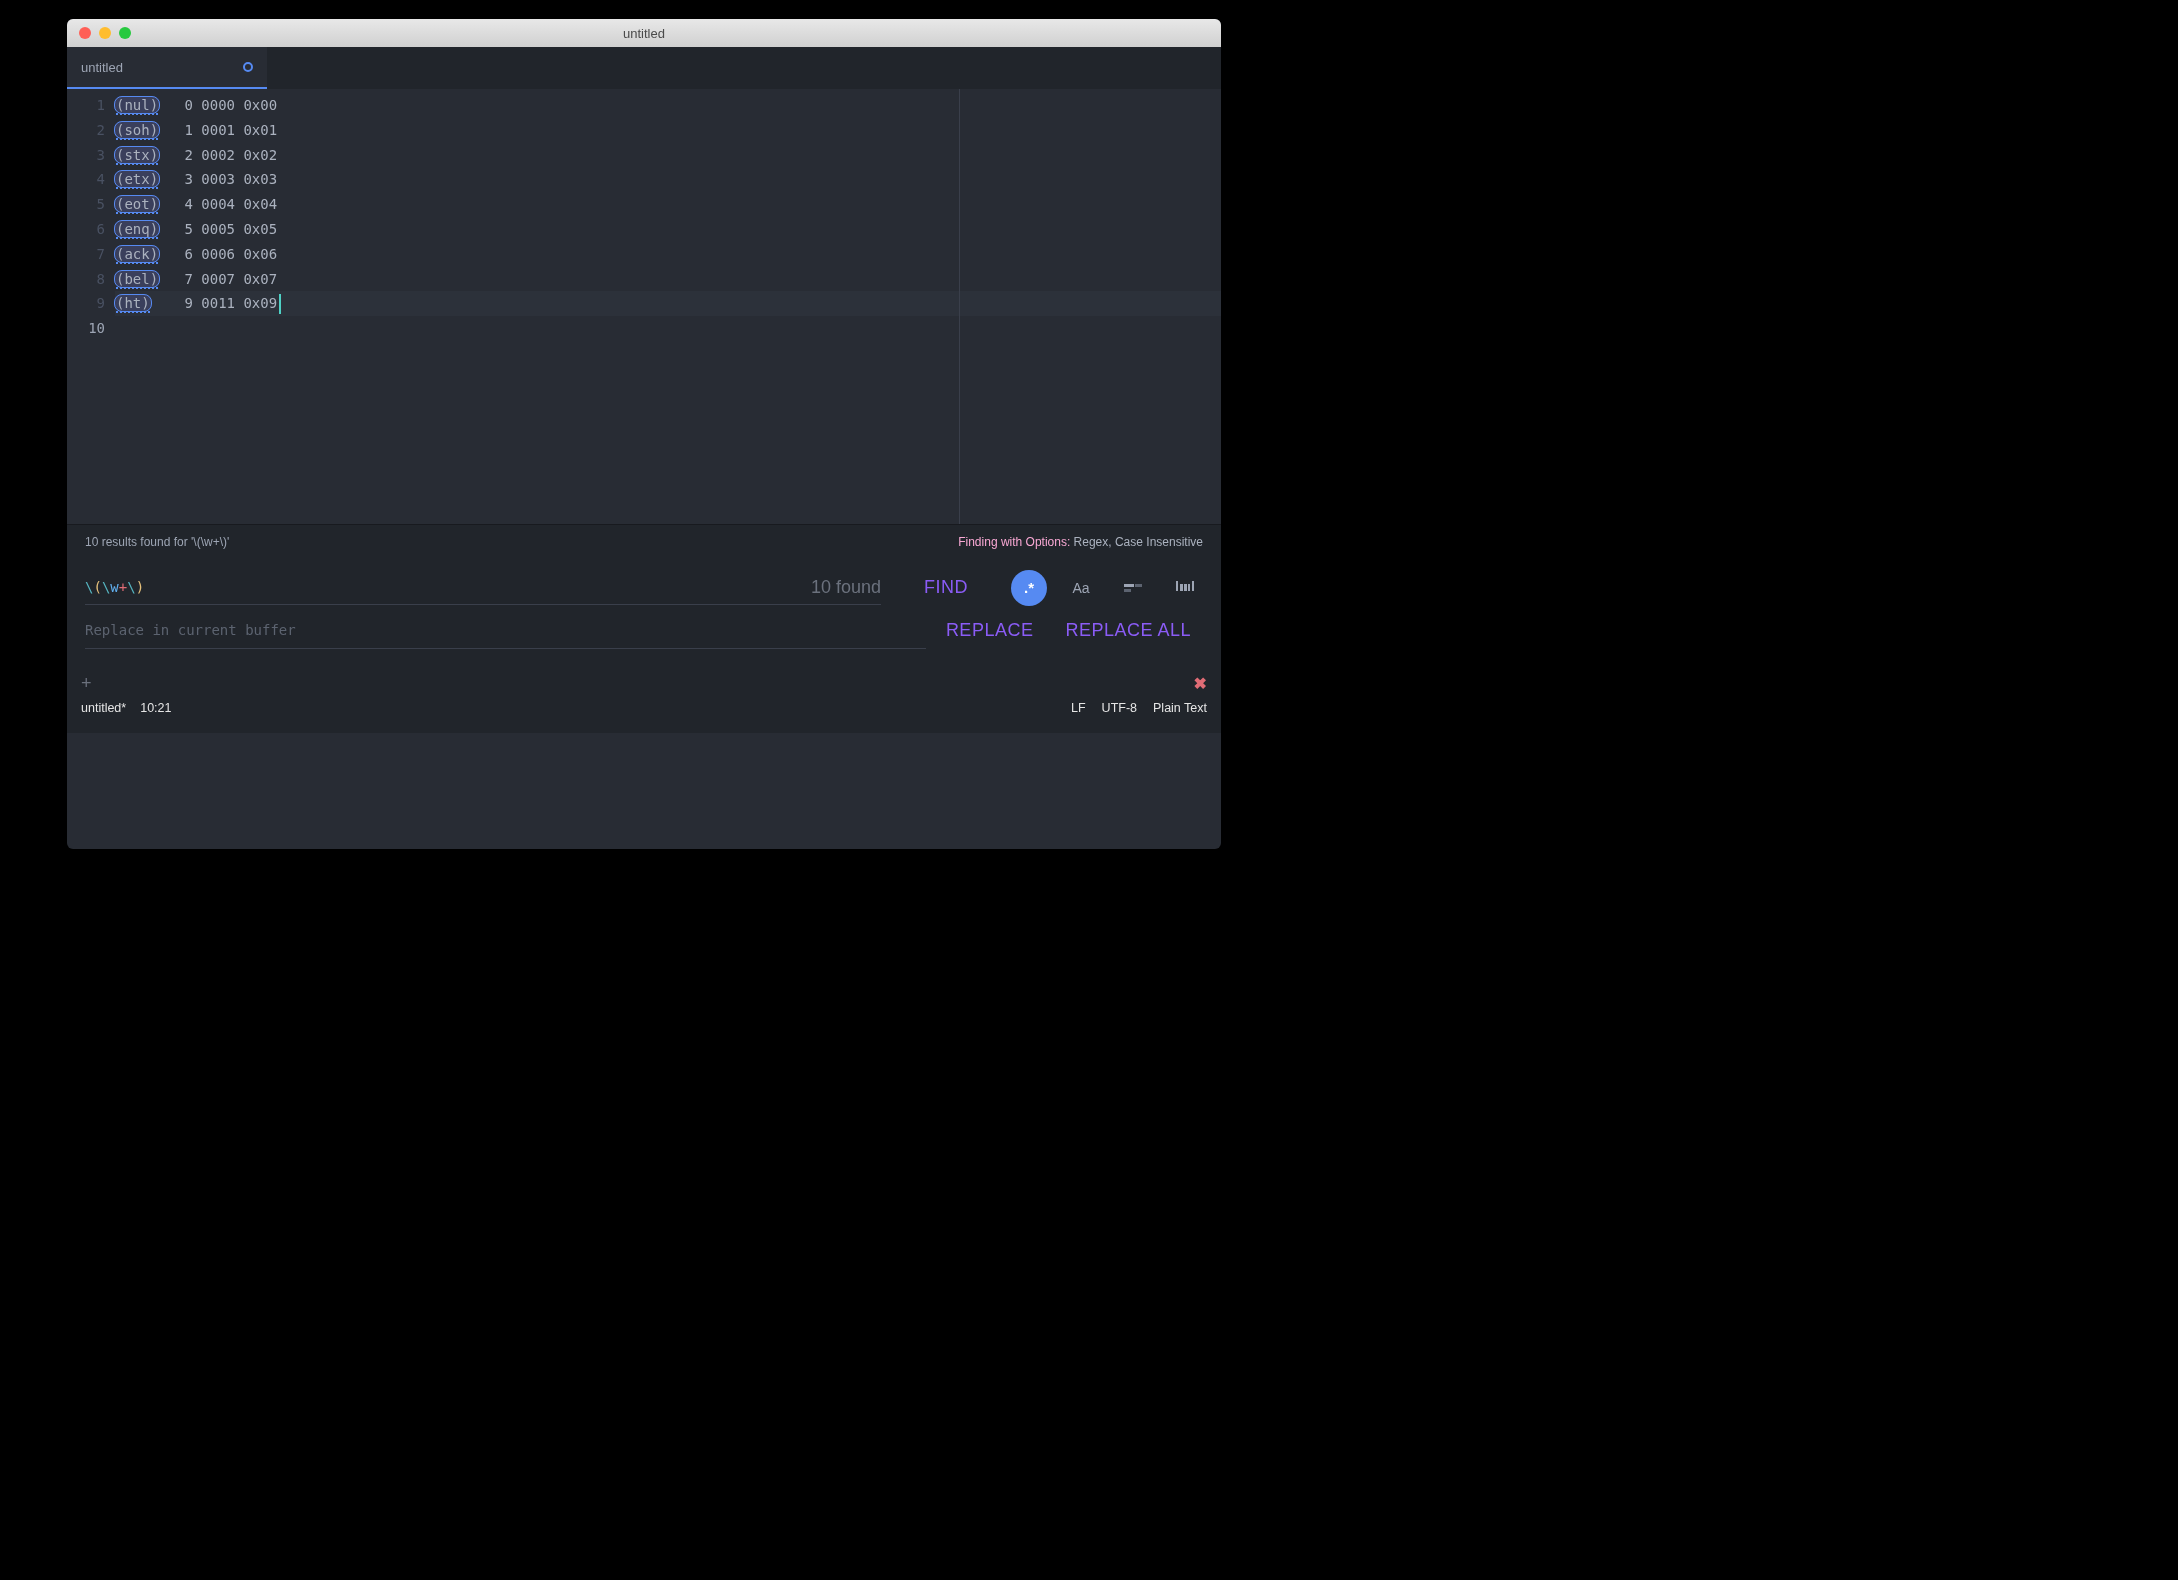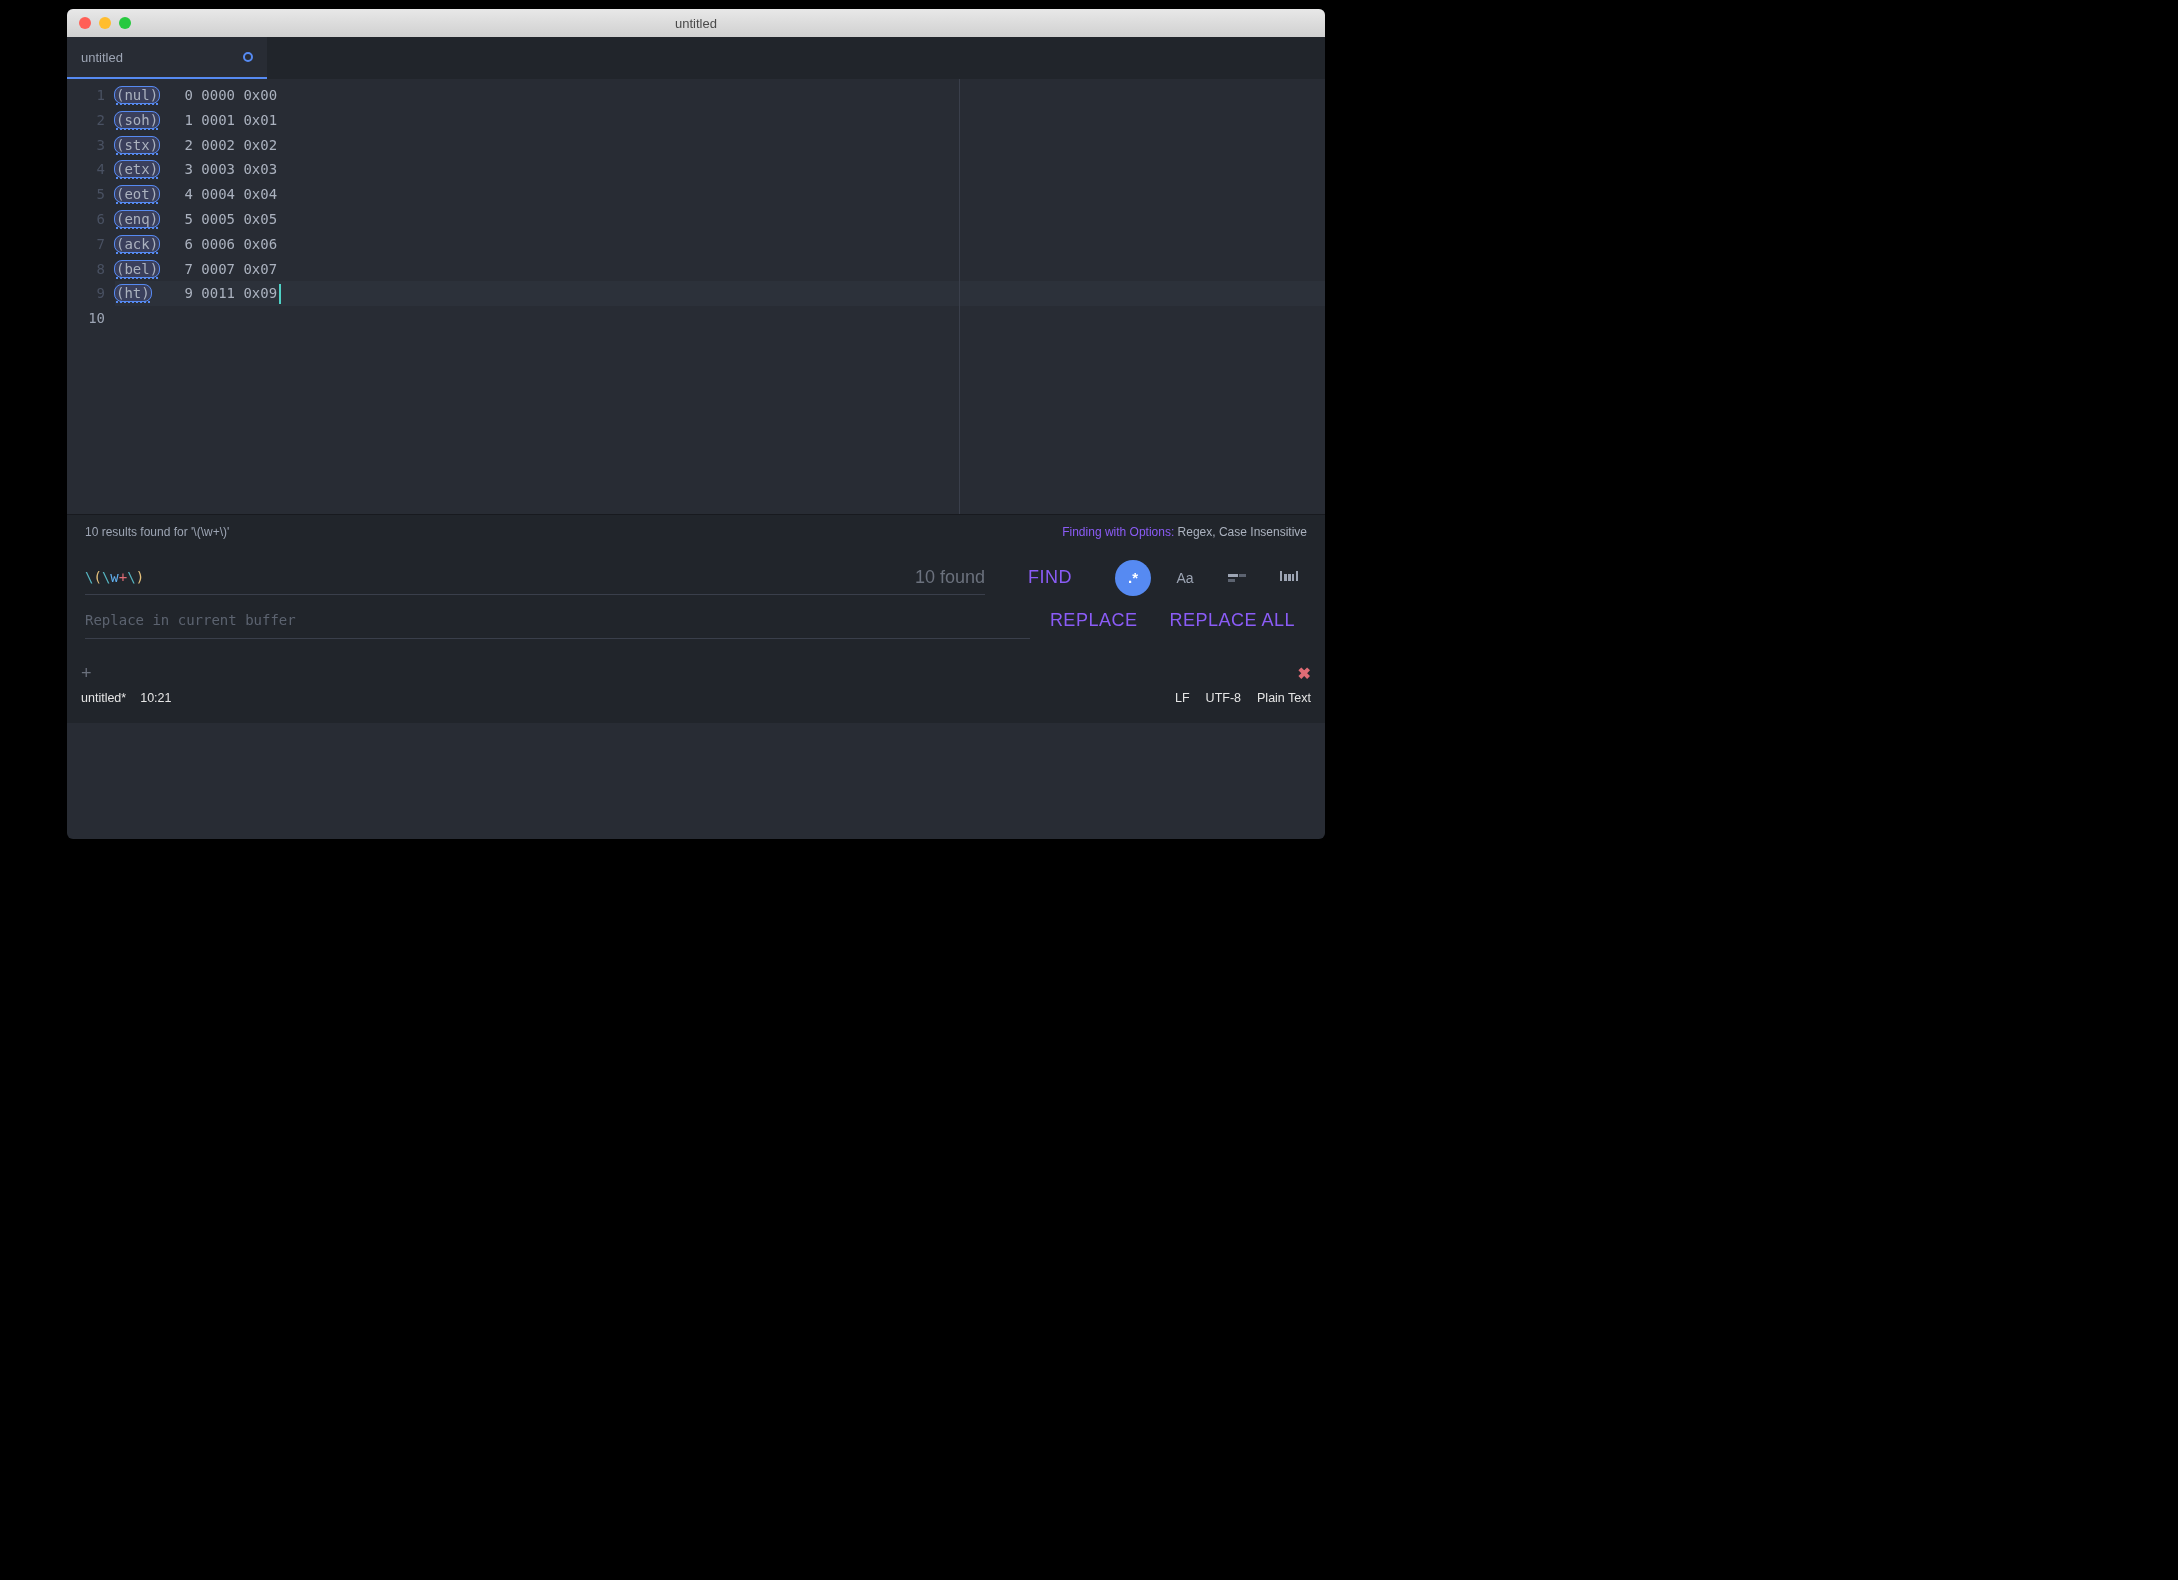--- a/index.html
+++ b/index.html
@@ -1,17 +1,17 @@
 <!DOCTYPE html>
 <html><head>
 <meta charset="utf-8">
 <style>
 *{margin:0;padding:0;box-sizing:border-box}
 body{background:#000;font-family:-apple-system,BlinkMacSystemFont,"Segoe UI",sans-serif;width:1289px;height:926px;overflow:hidden}
-.window{position:absolute;left:67px;top:9px;width:1258px;height:830px;background:#282c34;border-radius:6px;overflow:hidden;box-shadow:0 10px 40px rgba(0,0,0,.5)}
+.window{position:absolute;left:67px;top:19px;width:1154px;height:830px;background:#282c34;border-radius:6px;overflow:hidden;box-shadow:0 10px 40px rgba(0,0,0,.5)}
 .titlebar{height:28px;background:linear-gradient(#e8e8e8,#d0d0d0);display:flex;align-items:center;position:relative}
 .traffic{display:flex;gap:8px;padding-left:12px}
 .tl{width:12px;height:12px;border-radius:50%}
 .tl.red{background:#ff5f56}
 .tl.yellow{background:#ffbd2e}
 .tl.green{background:#27c93f}
 .wtitle{position:absolute;left:50%;transform:translateX(-50%);font-size:13px;color:#4a4a4a}
 .tabbar{height:42px;display:flex;align-items:stretch;background:#21252b}
 .tab{display:flex;align-items:center;padding:0 14px;gap:120px;border-bottom:2px solid #568af2;background:#282c34}
 .tabname{color:#9da5b4;font-size:13px}
@@ -22,21 +22,21 @@
 .ln.active{color:#9da5b4}
 .code{flex:1;padding-top:4px;font-family:Menlo,monospace;font-size:14px;position:relative}
 .line{height:24.8px;line-height:24.8px;color:#abb2bf;white-space:pre}
 .line.active{background:#2c313a}
 .hl{background:#3a3f5c;border:1px solid #568af2;border-radius:8px;padding:0 1px;margin:-1px}
 .hl-inner{border-bottom:2px dotted #568af2}
 .cursor{display:inline-block;width:2px;height:20px;background:#4fd1c5;vertical-align:middle;margin-left:2px}
 .wrap-guide{position:absolute;left:844px;top:0;bottom:0;width:1px;background:#3a3f4b}
 .findbar{background:#21252b;border-top:1px solid #181a1f}
 .findstatus{display:flex;justify-content:space-between;padding:10px 18px;font-size:12px;color:#9da5b4}
-.findstatus .opt-label{color:#8b5cf6}
+.findstatus .opt-label{color:#f9a8d4}
 .findstatus .opt-val{color:#abb2bf}
 .findrow{display:flex;align-items:center;padding:10px 18px 6px;gap:20px}
 .findinput-wrap{flex:1;display:flex;align-items:center;border-bottom:1px solid #3a3f4b;padding:6px 0;font-family:Menlo,monospace;font-size:14px}
 .findinput-wrap.replace{min-height:36px}
 .syntax-esc{color:#56b6c2}
 .syntax-par{color:#e5c07b}
 .syntax-cls{color:#61afef}
 .syntax-plus{color:#e06c75}
 .findcount{margin-left:auto;color:#6b717d;font-size:18px;font-family:-apple-system,sans-serif}
 .findbtn{color:#8b5cf6;font-size:18px;letter-spacing:.5px;cursor:pointer;padding:8px 12px;min-width:90px;text-align:center}

